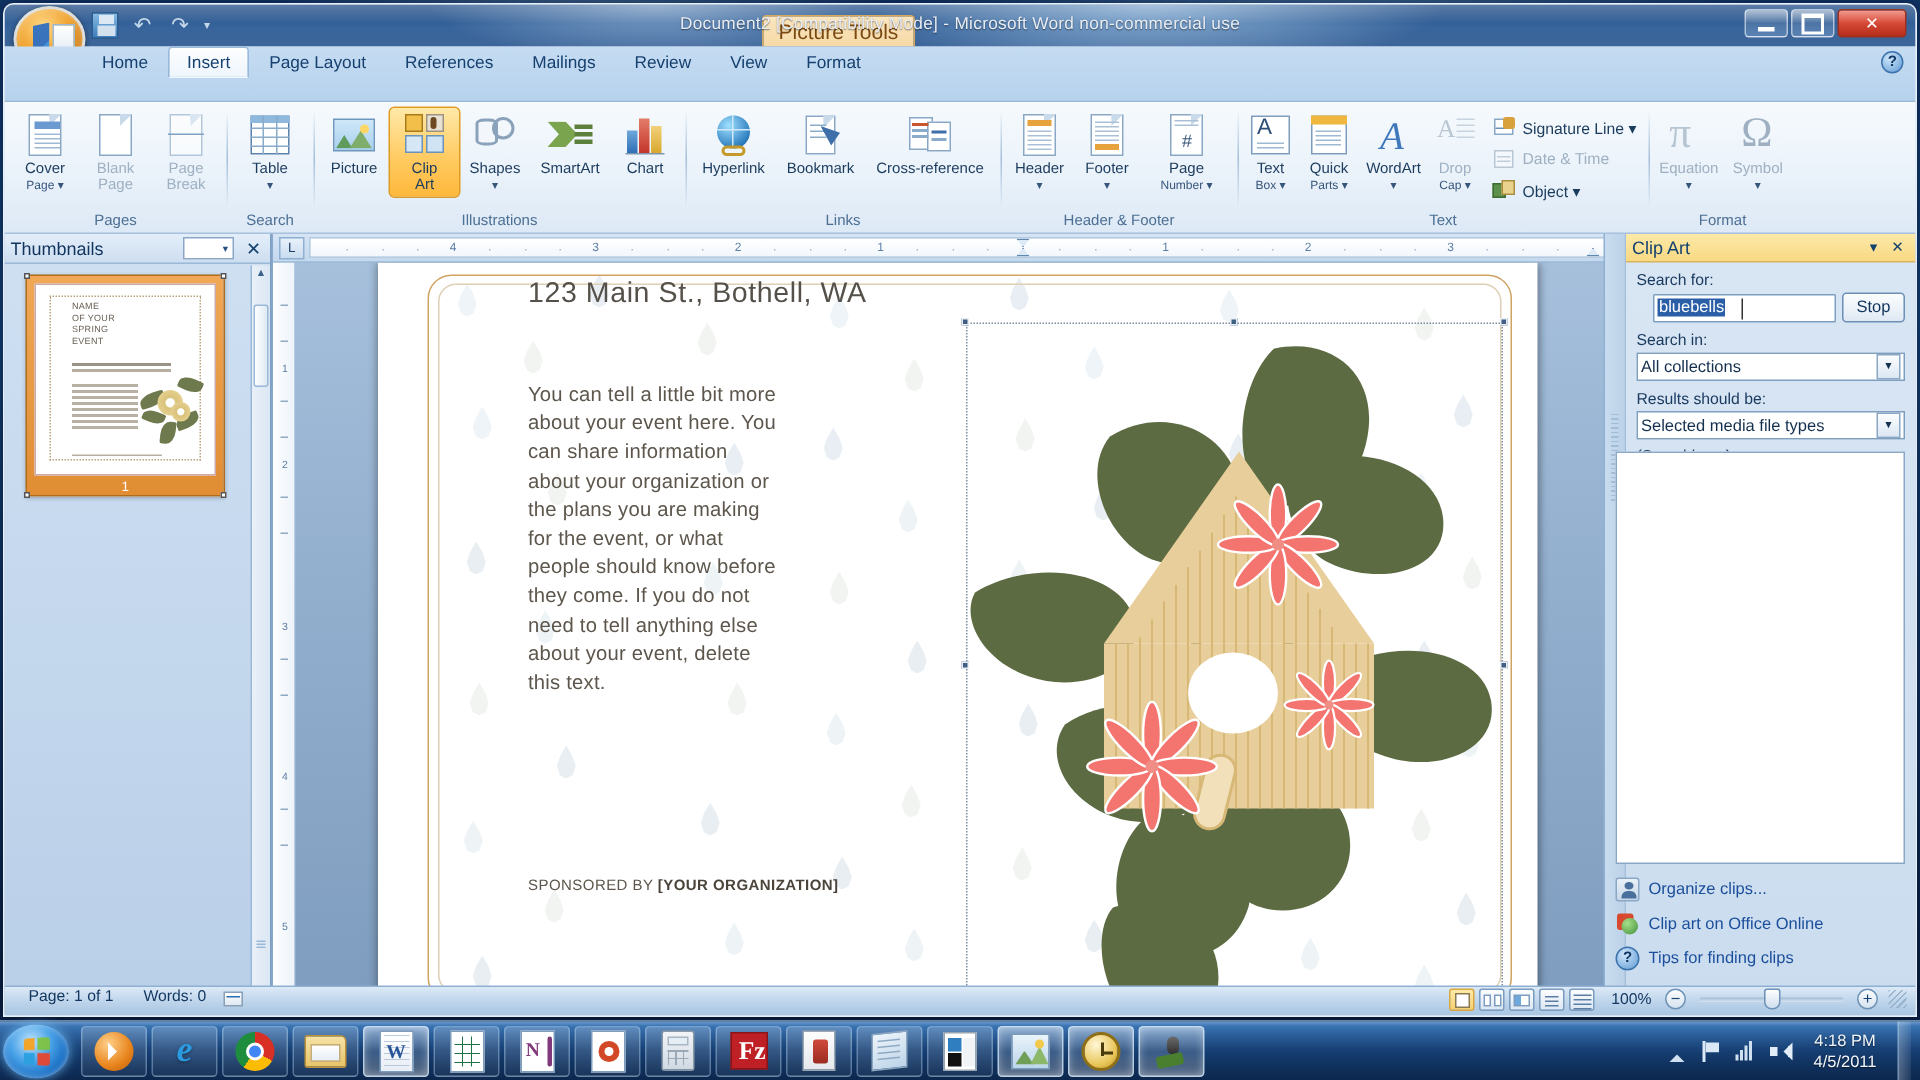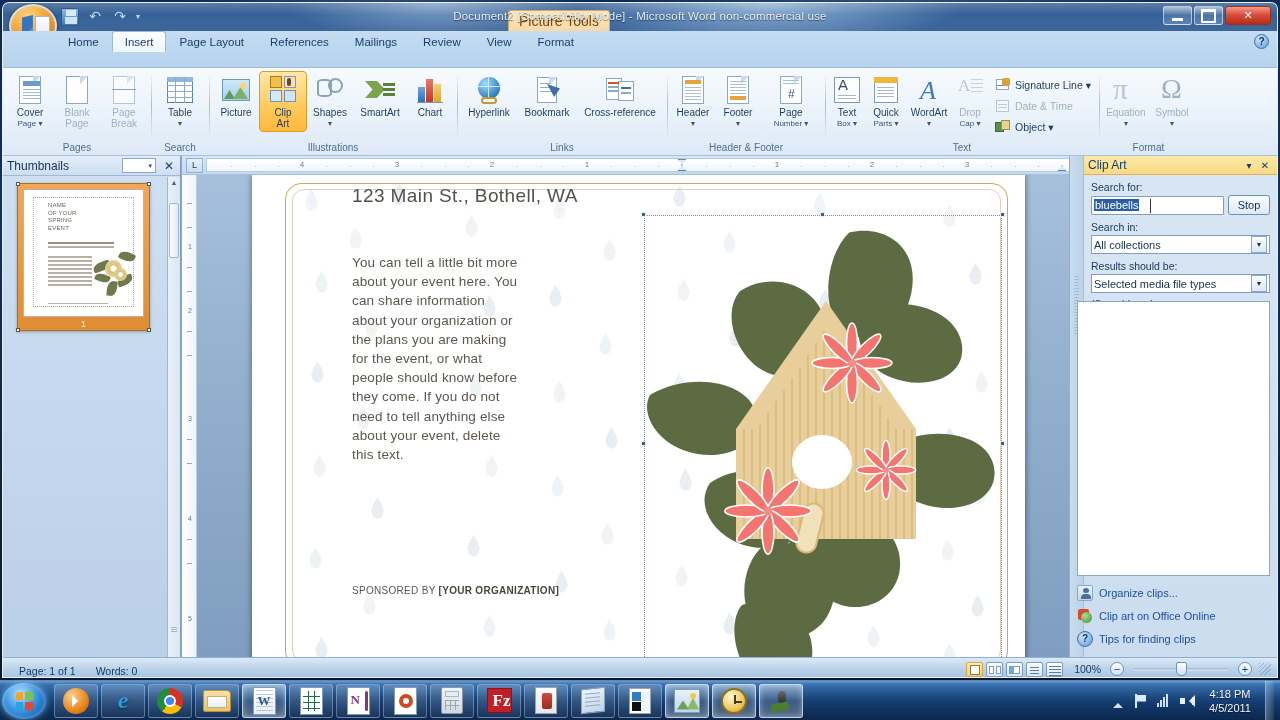--- a/index.html
+++ b/index.html
@@ -323,21 +323,21 @@
   .tp-head{
     position:absolute; left:14px; right:0; top:0; height:19px;
     background:linear-gradient(180deg,#fde9a8,#f8d983);
     border-bottom:1px solid #d8b45e;
     display:flex; align-items:center; padding:0 4px;
   }
   .tp-head .t{ flex:1; color:#13416f; font-size:12px; }
   .tp-head .b{ width:16px; text-align:center; color:#14426f; font-size:10px; cursor:pointer; }
   .tp-body2{ position:absolute; left:14px; right:0; top:19px; bottom:0; padding:6px 7px 0 7px; }
   .tp-lab{ font-size:10.5px; color:#1b3b60; margin-bottom:2px; }
-  .searchrow{ display:flex; gap:4px; align-items:center; margin-bottom:6px; }
+  .searchrow{ display:flex; gap:4px; align-items:center; margin-bottom:6px;margin-left:11px; }
   .searchbox{
     flex:1; height:19px; background:#fff; border:1px solid #7f9fc0; border-radius:1px;
     display:flex; align-items:center; padding:0 2px; position:relative;
   }
   .searchbox .val{ background:#2a5fa8; color:#fff; font-size:11px; padding:0 1px; }
   .caret{ position:absolute; left:58px; top:2px; width:1px; height:14px; background:#333; }
   .stopbtn{
     width:42px;height:20px; font-size:11px; color:#10335c; cursor:pointer;
     background:linear-gradient(180deg,#fbfdfe,#dfe9f4); border:1px solid #6d90b6; border-radius:3px;
     display:flex;align-items:center;justify-content:center;
@@ -359,21 +359,21 @@
   .tplinks{ position:absolute; left:7px; right:7px; bottom:22px; }
   .tplink{ display:flex; align-items:center; gap:6px; margin-bottom:7px; cursor:pointer; }
   .tplink .lk{ color:#1b4f9c; font-size:11px; text-decoration:none; }
   .li16{ width:16px;height:16px; flex:none; border-radius:2px; position:relative; }
 
   
   .statusbar{
     position:absolute; left:0; right:0; bottom:0; height:20px;
     background:linear-gradient(180deg,#dceaf7,#bcd3ea 55%,#a9c6e2);
     border-top:1px solid #8fb0d2;
-    display:flex; align-items:flex-end; padding:0 6px; font-size:10.5px; color:#12365f;
+    display:flex; align-items:flex-start; padding:0 6px; font-size:10.5px; color:#12365f;
   }
   .sb-seg{ padding:0 10px; cursor:pointer; }
   .sb-right{ margin-left:auto; display:flex; align-items:center; gap:3px; }
   .viewbtn{ width:17px;height:15px; border:1px solid #7b9cbf; background:linear-gradient(180deg,#fcfdfe,#dbe7f3);
             border-radius:2px; cursor:pointer; position:relative; }
   .viewbtn.on{ background:linear-gradient(180deg,#ffeaa8,#f7cf72); border-color:#d9a93e; }
   .zoomslider{ position:relative; width:96px; height:16px; margin:0 6px; cursor:pointer; }
   .zoomslider .track{ position:absolute; left:0; right:0; top:7px; height:3px;
      background:linear-gradient(180deg,#9fb9d3,#d7e5f2); border-radius:2px; }
   .zoomslider .mid{ position:absolute; left:48px; top:3px; width:1px; height:10px; background:#7e9cbd; }

